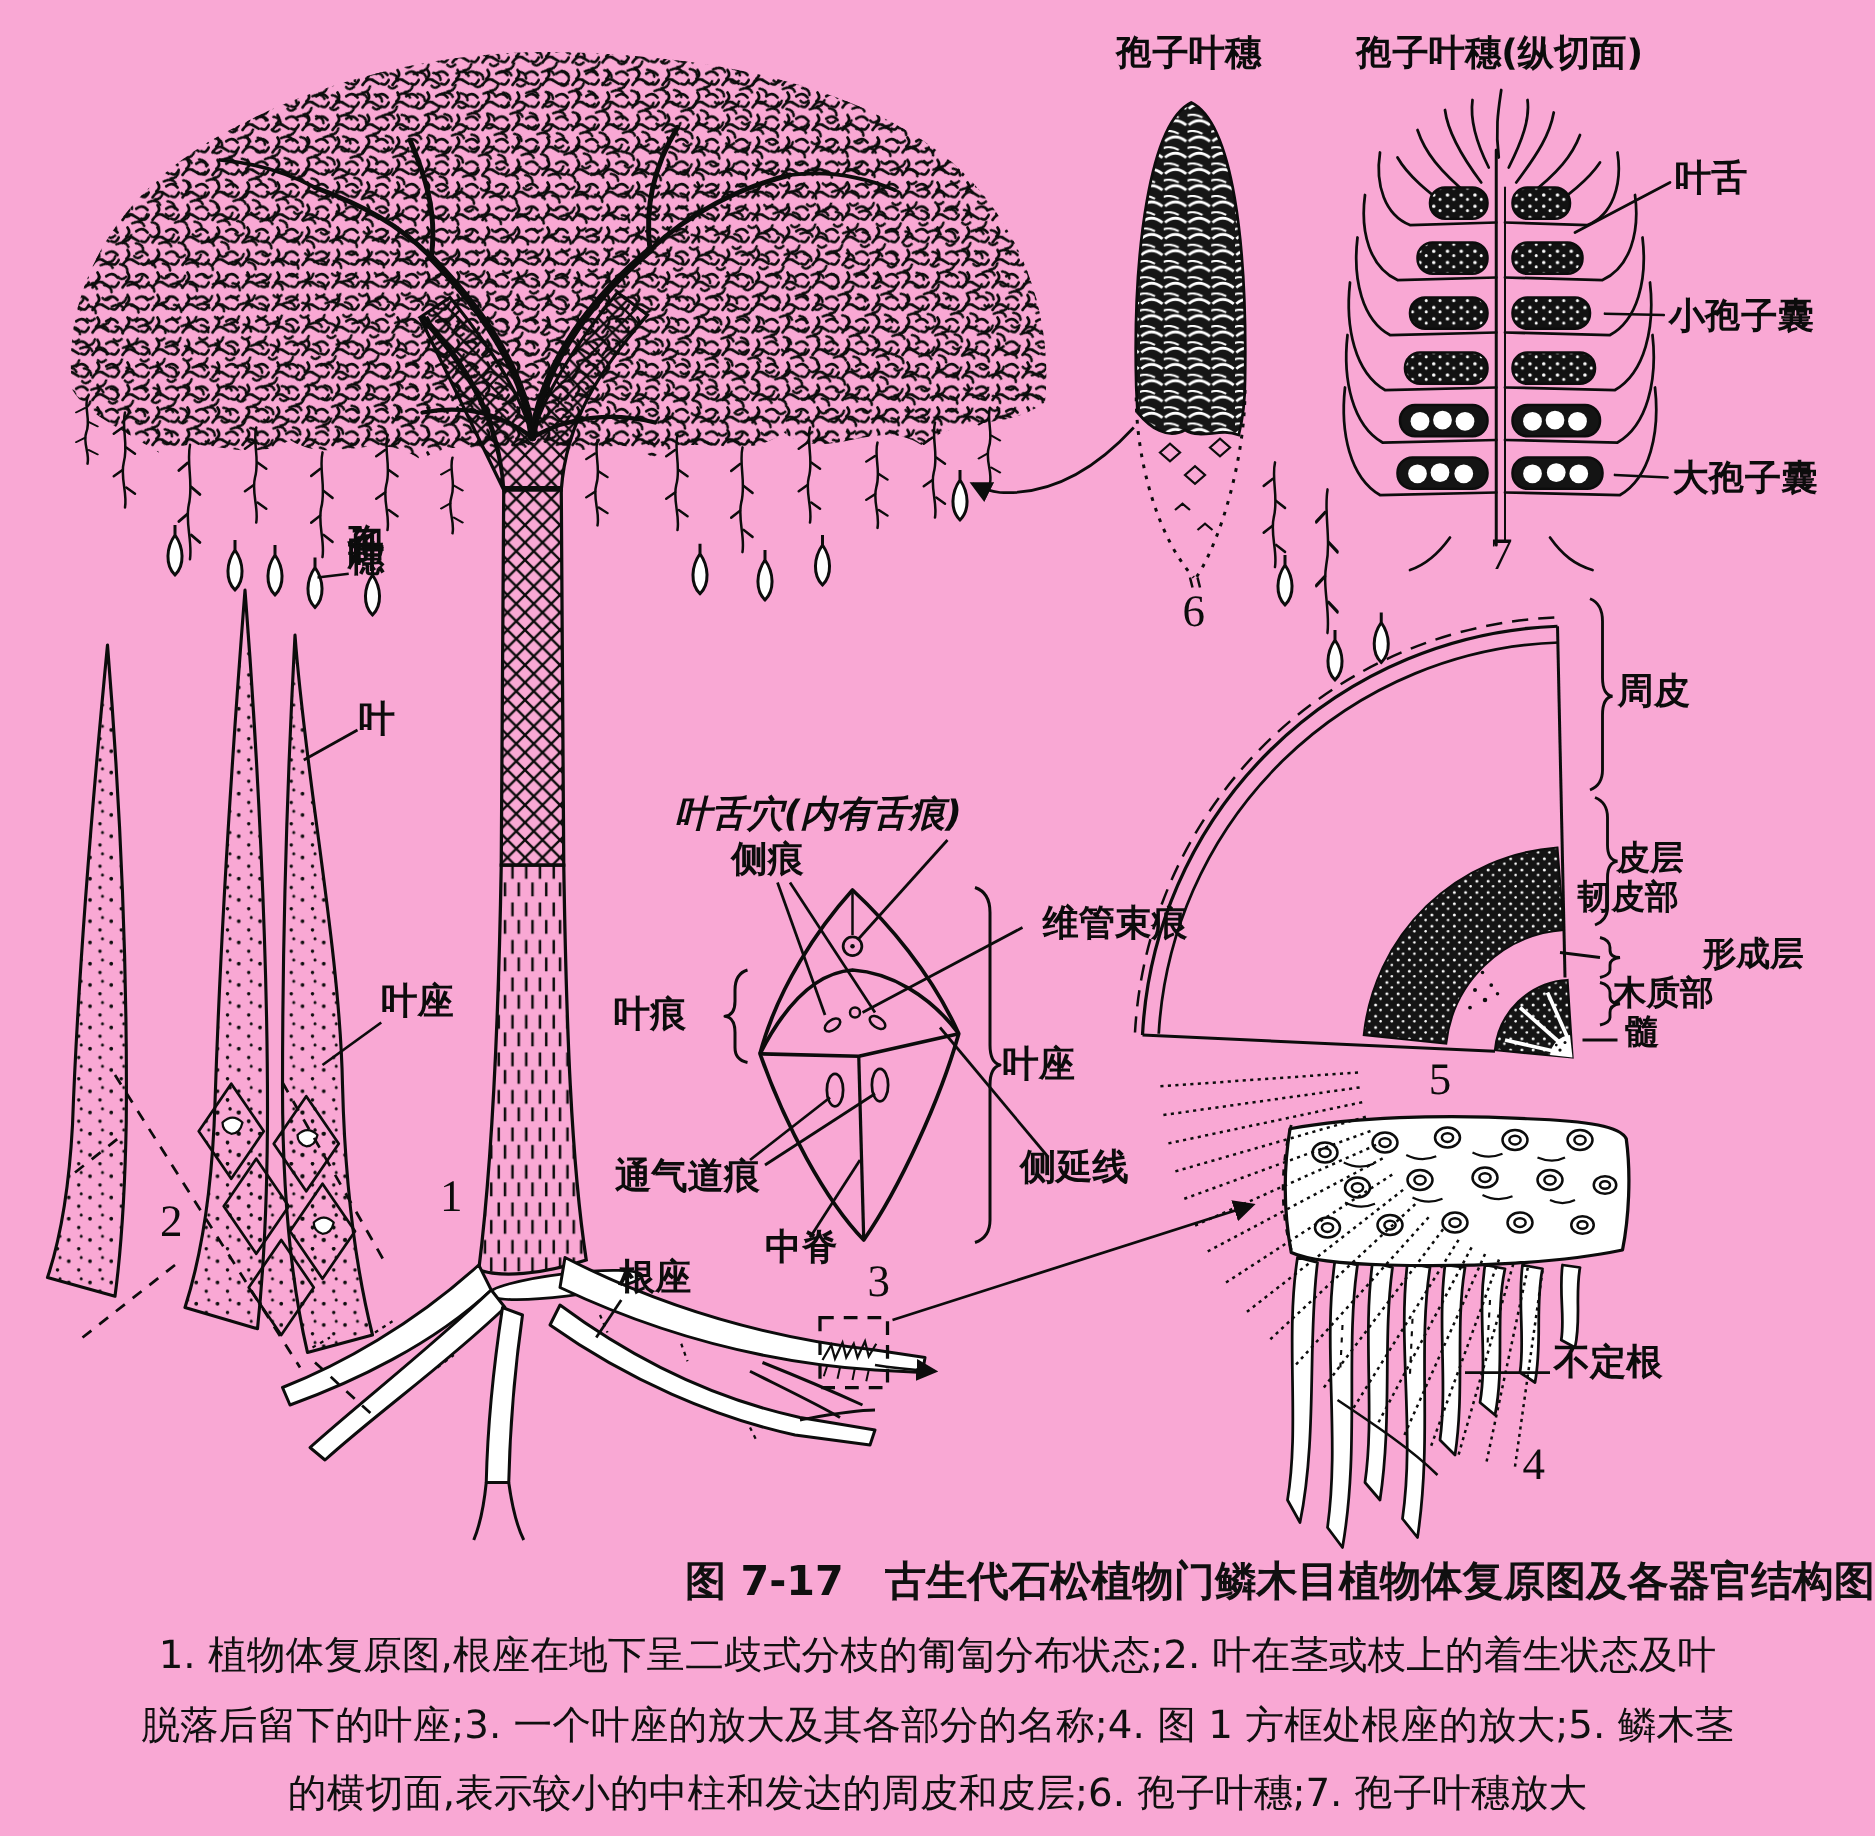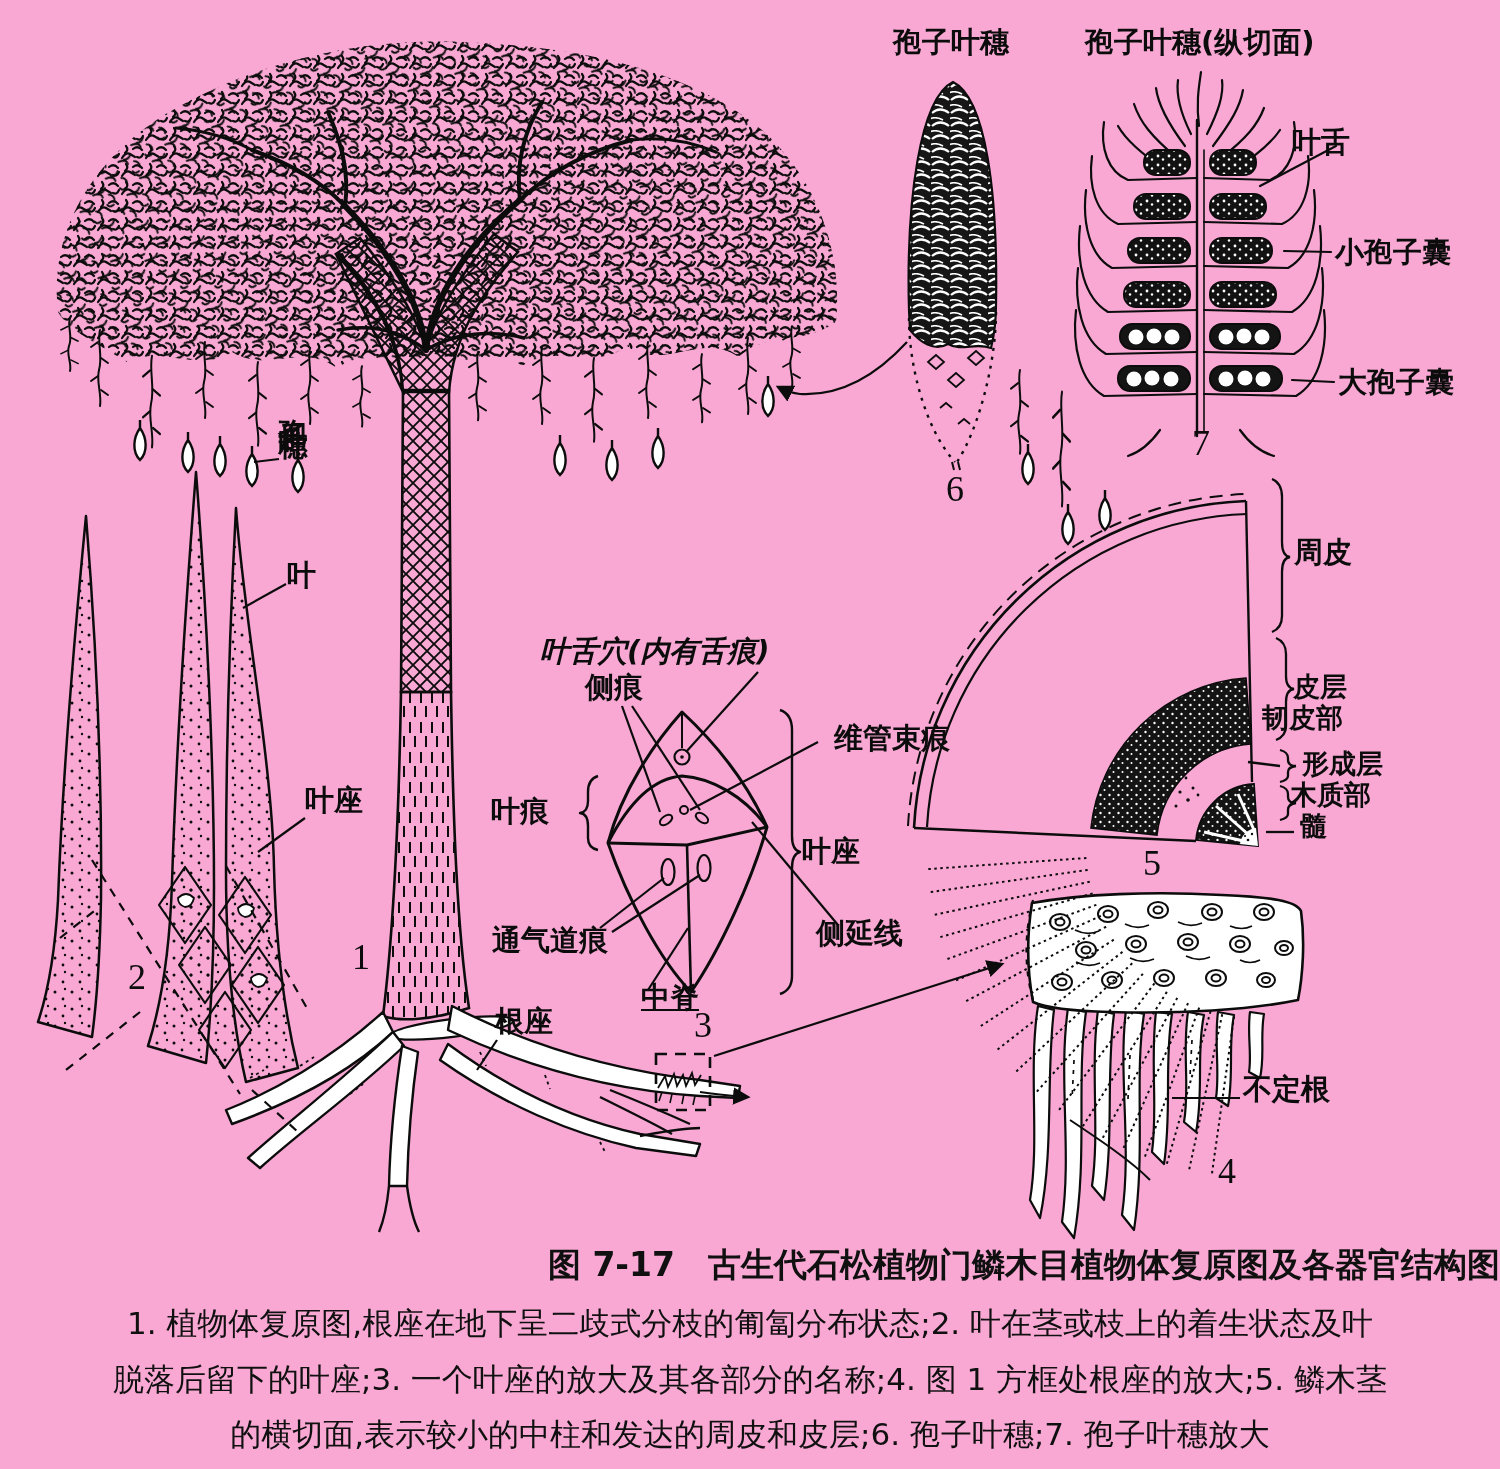--- a/index.html
+++ b/index.html
@@ -462,42 +462,42 @@
     <g stroke-width="2.2">
       <path d="M1336,146 L1260,186"></path>
       <path d="M1331,252 L1284,251"></path>
       <path d="M1334,382 L1292,380"></path>
     </g>
   </g>
 </svg>
 
   <div class="lbl" style="left:893px;top:27px;">孢子叶穗</div>
   <div class="lbl" style="left:1085px;top:27px;">孢子叶穗(纵切面)</div>
-  <div class="lbl" style="left:1292px;top:127px;">叶舌</div>
+  <div class="lbl" style="left:1340px;top:127px;">叶舌</div>
   <div class="lbl" style="left:1335px;top:237px;">小孢子囊</div>
   <div class="lbl" style="left:1338px;top:367px;">大孢子囊</div>
 
   <div class="lbl vlabel" style="left:278px;top:396px;">孢子叶穗</div>
   <div class="lbl" style="left:287px;top:560px;">叶</div>
   <div class="lbl" style="left:305px;top:785px;">叶座</div>
 
   <div class="lbl" style="left:540px;top:636px;font-style:italic;">叶舌穴(内有舌痕)</div>
   <div class="lbl" style="left:585px;top:672px;">侧痕</div>
   <div class="lbl" style="left:818px;top:723px;margin-left:16px;">维管束痕</div>
   <div class="lbl" style="left:491px;top:796px;">叶痕</div>
   <div class="lbl" style="left:802px;top:836px;">叶座</div>
   <div class="lbl" style="left:492px;top:925px;">通气道痕</div>
-  <div class="lbl" style="left:641px;top:982px;text-decoration:underline;">中脊</div>
+  <div class="lbl" style="left:612px;top:982px;">中脊</div>
   <div class="lbl" style="left:816px;top:918px;">侧延线</div>
   <div class="lbl" style="left:495px;top:1006px;">根座</div>
 
   <div class="lbl" style="left:1294px;top:537px;">周皮</div>
   <div class="lbl small" style="left:1293px;top:673px;">皮层</div>
   <div class="lbl small" style="left:1262px;top:704px;">韧皮部</div>
-  <div class="lbl small" style="left:1302px;top:750px;">形成层</div>
+  <div class="lbl small" style="left:1362px;top:750px;">形成层</div>
   <div class="lbl small" style="left:1290px;top:781px;">木质部</div>
   <div class="lbl small" style="left:1300px;top:812px;">髓</div>
 
   <div class="lbl" style="left:1243px;top:1074px;">不定根</div>
 
   <div class="num" style="left:352px;top:936px;">1</div>
   <div class="num" style="left:128px;top:956px;">2</div>
   <div class="num" style="left:694px;top:1004px;">3</div>
   <div class="num" style="left:1218px;top:1150px;">4</div>
   <div class="num" style="left:1143px;top:842px;">5</div>

